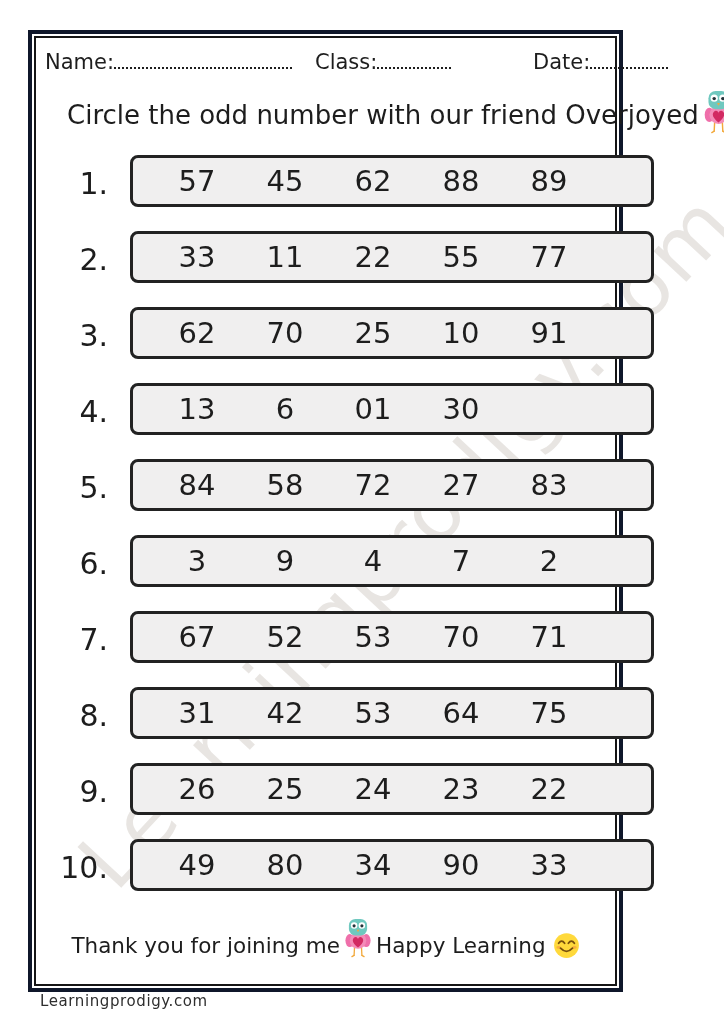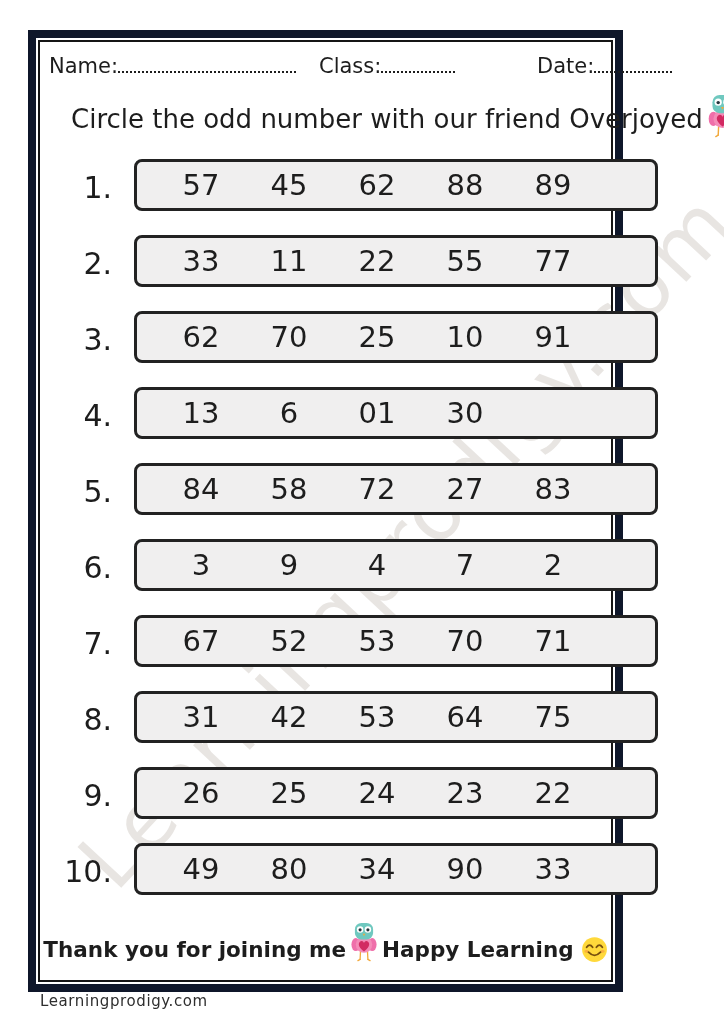--- a/index.html
+++ b/index.html
@@ -30,21 +30,21 @@
     pointer-events: none;
   }
 
   
   .frame {
     position: absolute;
     left: 28px;
     top: 30px;
     width: 595px;
     height: 962px;
-    border: 8px solid #0f172a;
+    border: 4px solid #0f172a;
     box-sizing: border-box;
     z-index: 1;
     background: transparent;
   }
   .frame-inner {
     position: absolute;
     inset: 2px;
     border: 2px solid #151515;
     pointer-events: none;
   }
@@ -123,21 +123,20 @@
     position: absolute;
     left: 0;
     right: 0;
     top: 898px;
     display: flex;
     justify-content: center;
     align-items: center;
     gap: 5px;
     font-size: 21.5px;
     white-space: nowrap;
-    font-weight: bold;
   }
   .owl-footer { width: 26px; height: 40px; margin-top: -16px; flex: 0 0 auto; }
   .smiley { width: 27px; height: 27px; margin-left: 2px; flex: 0 0 auto; }
 
   
   .site {
     position: absolute;
     left: 40px;
     top: 992px;
     font-size: 15px;

